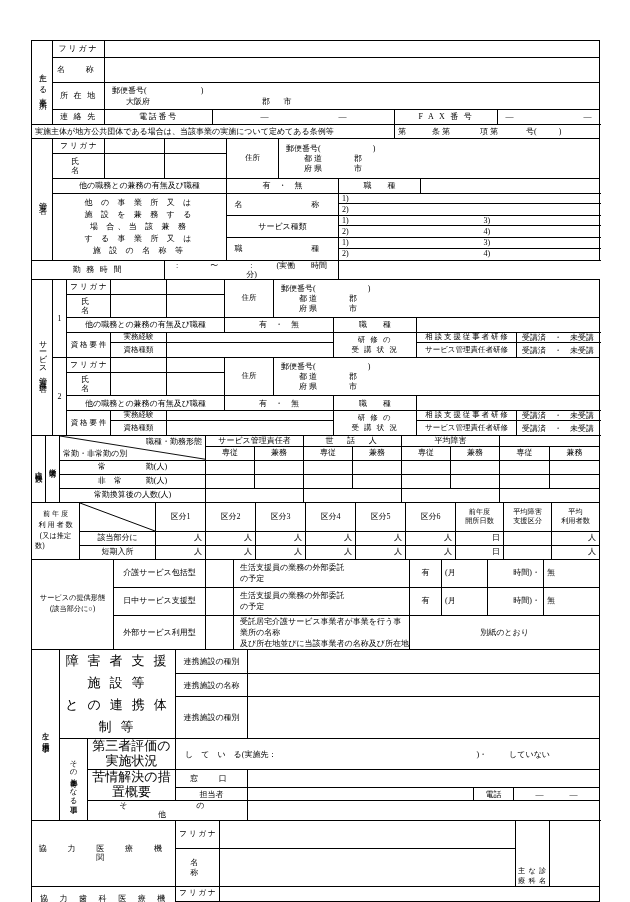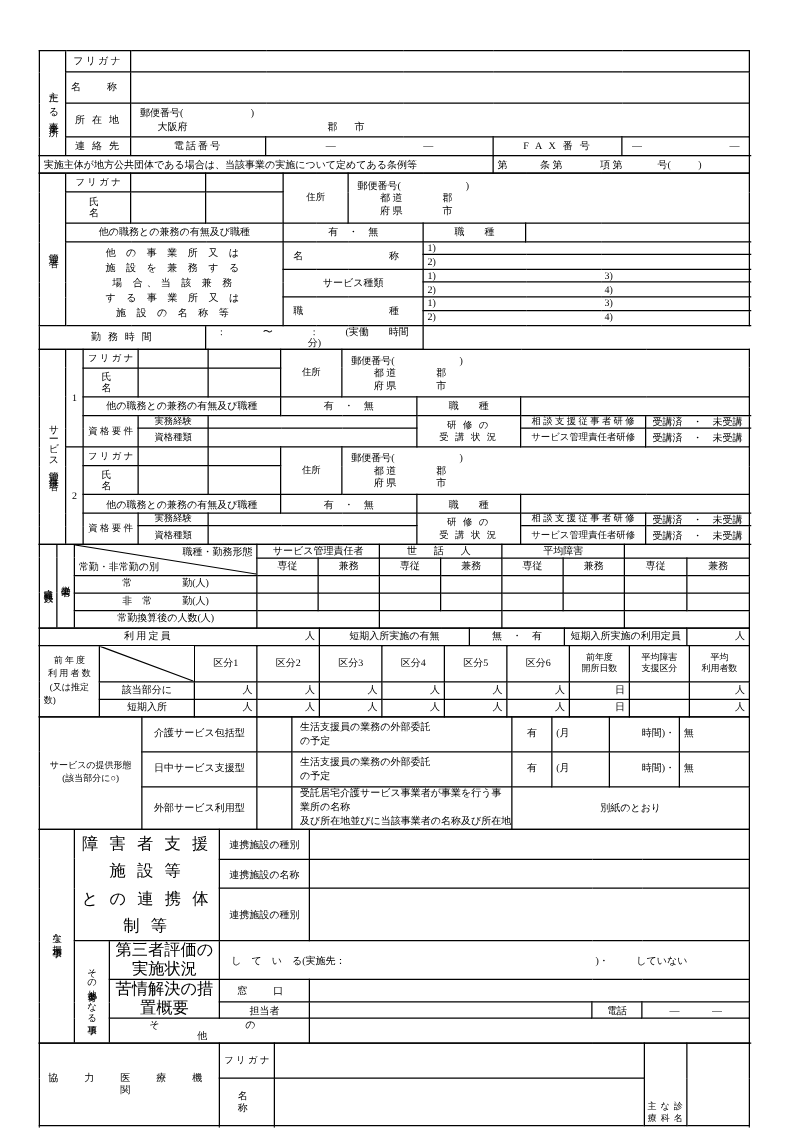--- a/index.html
+++ b/index.html
@@ -427,40 +427,20 @@
       <tr>
         <td style="height:13px">常勤換算後の人数(人)</td>
         <td colspan="2"></td>
         <td colspan="2"></td>
         <td colspan="2"></td>
         <td colspan="2"></td>
       </tr>
     </tbody>
       </table>
 
-    <table style="margin-top:-1px">
-      <colgroup>
-        <col style="width:174px">
-          <col style="width:50px">
-          <col style="width:120px">
-        <col style="width:76px">
-          <col style="width:98px">
-          <col style="width:50px">
-      </colgroup>
-      <tbody>
-          <tr>
-        <td style="height:13px" class="lsp4 br0">利用定員</td>
-        <td class="right bl0"><span>人</span></td>
-        <td>短期入所実施の有無</td>
-        <td>無　・　有</td>
-        <td>短期入所実施の利用定員</td>
-        <td class="right"><span>人</span></td>
-      </tr>
-    </tbody>
-      </table>
 
     <table style="margin-top:-1px">
       <colgroup>
         <col style="width:48px">
           <col style="width:76px">
         <col style="width:50px">
           <col style="width:50px">
           <col style="width:50px">
         <col style="width:50px">
           <col style="width:50px">
@@ -573,21 +553,21 @@
         </td>
         <td>有</td>
         <td class="left">(月</td>
         <td class="right">時間)・</td>
         <td class="left">無</td>
       </tr>
       <tr>
         <td style="height:27px">外部サービス利用型</td>
         <td></td>
         <td class="left">
-          <div style="padding-left:3px;line-height:1.4;font-family:Liberation Mono, monospace;">
+          <div style="padding-left:3px;line-height:1.4;">
             <div>受託居宅介護サービス事業者が事業を行う事業所の名称</div>
                 <div>及び所在地並びに当該事業者の名称及び所在地</div>
           </div>
         </td>
         <td colspan="4">別紙のとおり</td>
       </tr>
     </tbody>
       </table>
 
     <table style="margin-top:-1px">

